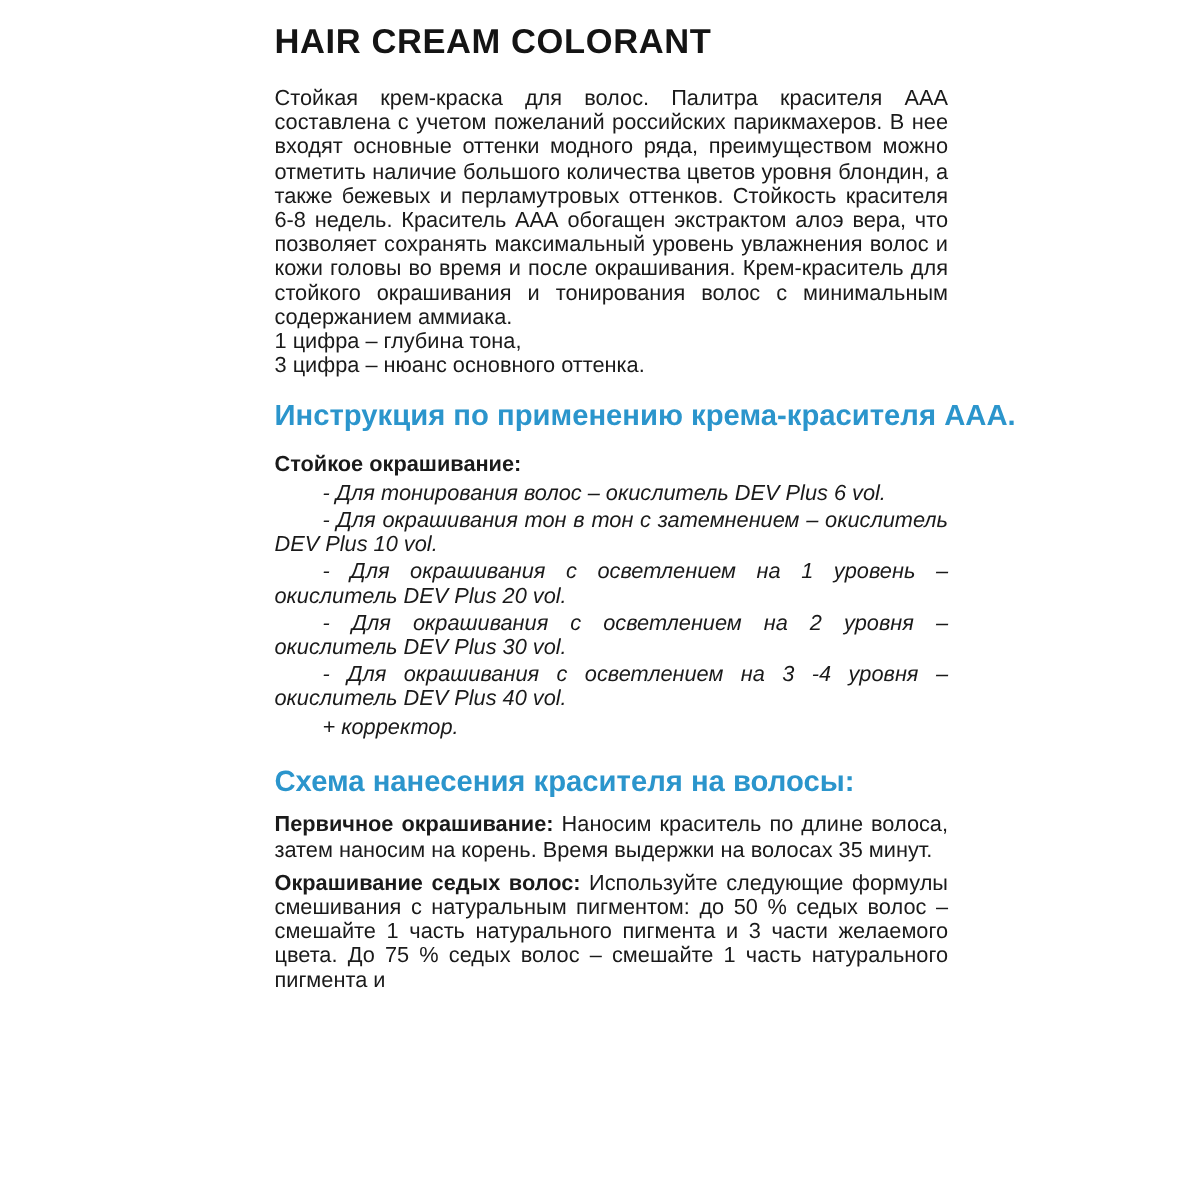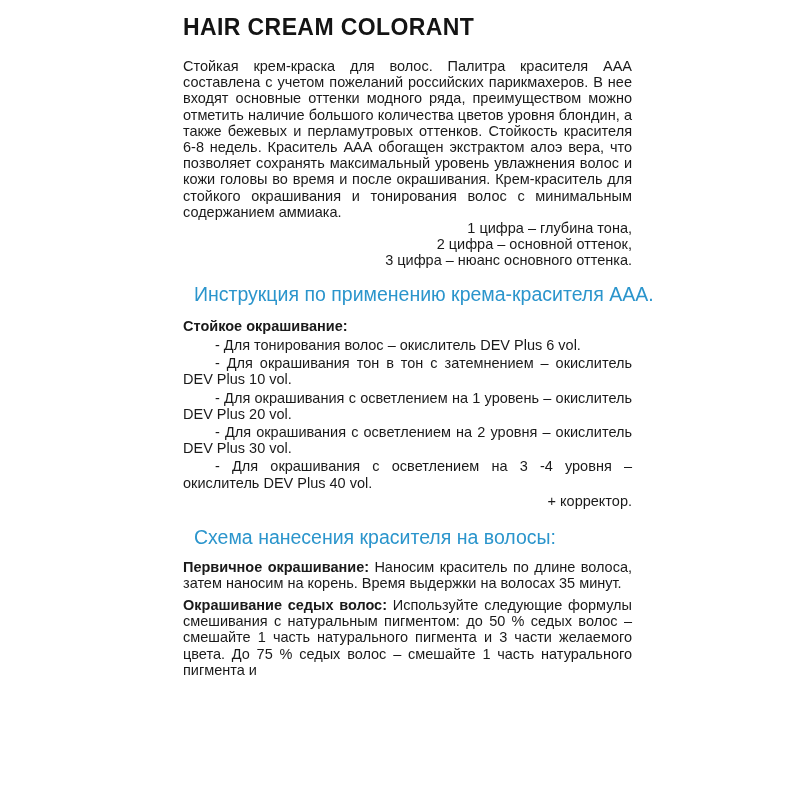--- a/index.html
+++ b/index.html
@@ -21,55 +21,53 @@
     font-weight:700;
     letter-spacing:.4px;
     color:#141414;
     margin:6px 0 17px 0;
     white-space:nowrap;
   }
   .body{
     font-size:14.5px;
     line-height:16.2px;
     margin:0;
-    text-align:right;
   }
   .just{text-align:justify;}
-  .indent{text-indent:32px;}
+  .indent{text-indent:32px;font-style:italic;}
   .item{margin-top:2px;}
   .subhead{
     font-size:14.5px;
     font-weight:700;
     margin:13px 0 3px 0;
   }
   .blue-heading{
     color:#2b95cc;
     font-size:19.5px;
-    font-weight:400;
+    font-weight:700;
     line-height:1.15;
-    margin:14px 0 11px 11px;
+    margin:14px 0 11px 0;
     white-space:nowrap;
   }
   .blue-heading.second{margin-top:17px;margin-bottom:10px;}
   .para{margin-bottom:6px;}
   .mix{margin-bottom:1px;}
   b{font-weight:700;}
 </style>
 </head>
 <body>
 
 <div class="page">
   <div class="content">
 
     <h1 class="doc-title">HAIR CREAM COLORANT</h1>
 
     <p class="body just">Стойкая крем-краска для волос. Палитра красителя ААА составлена с учетом пожеланий российских парикмахеров. В нее входят основные оттенки модного ряда, преимуществом можно отметить наличие большого количества цветов уровня блондин, а также бежевых и перламутровых оттенков. Стойкость красителя 6-8 недель. Краситель ААА обогащен экстрактом алоэ вера, что позволяет сохранять максимальный уровень увлажнения волос и кожи головы во время и после окрашивания. Крем-краситель для стойкого окрашивания и тонирования волос с минимальным содержанием аммиака.</p>
 
     <p class="body">1 цифра – глубина тона,</p>
-    <p class="body">2 цифра – основной оттенок,</p>
     <p class="body">3 цифра – нюанс основного оттенка.</p>
 
     <h2 class="blue-heading">Инструкция по применению крема-красителя ААА.</h2>
 
     <h3 class="subhead">Стойкое окрашивание:</h3>
     <p class="body just indent item">- Для тонирования волос – окислитель DEV Plus 6 vol.</p>
     <p class="body just indent item">- Для окрашивания тон в тон с затемнением – окислитель DEV Plus 10 vol.</p>
     <p class="body just indent item">- Для окрашивания с осветлением на 1 уровень – окислитель DEV Plus 20 vol.</p>
     <p class="body just indent item">- Для окрашивания с осветлением на 2 уровня – окислитель DEV Plus 30 vol.</p>
     <p class="body just indent item">- Для окрашивания с осветлением на 3 -4 уровня – окислитель DEV Plus 40 vol.</p>

